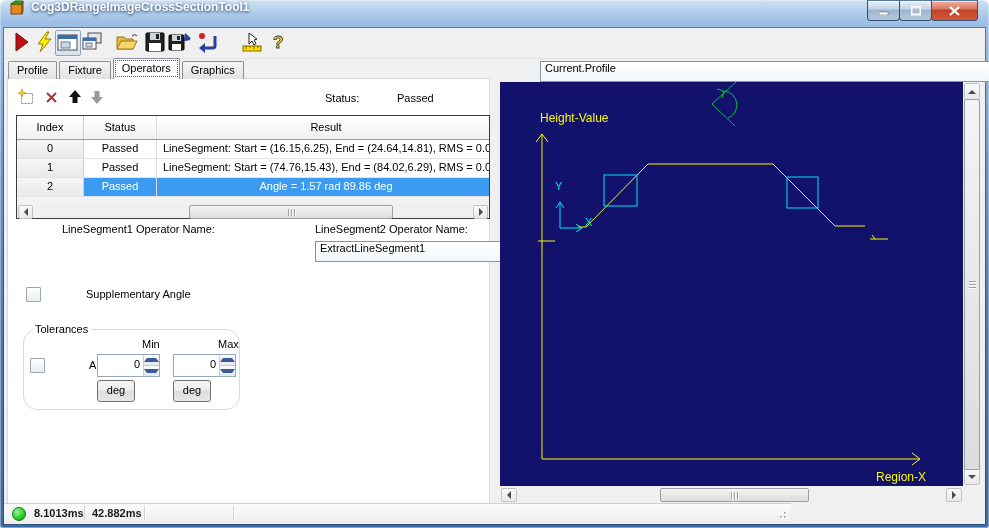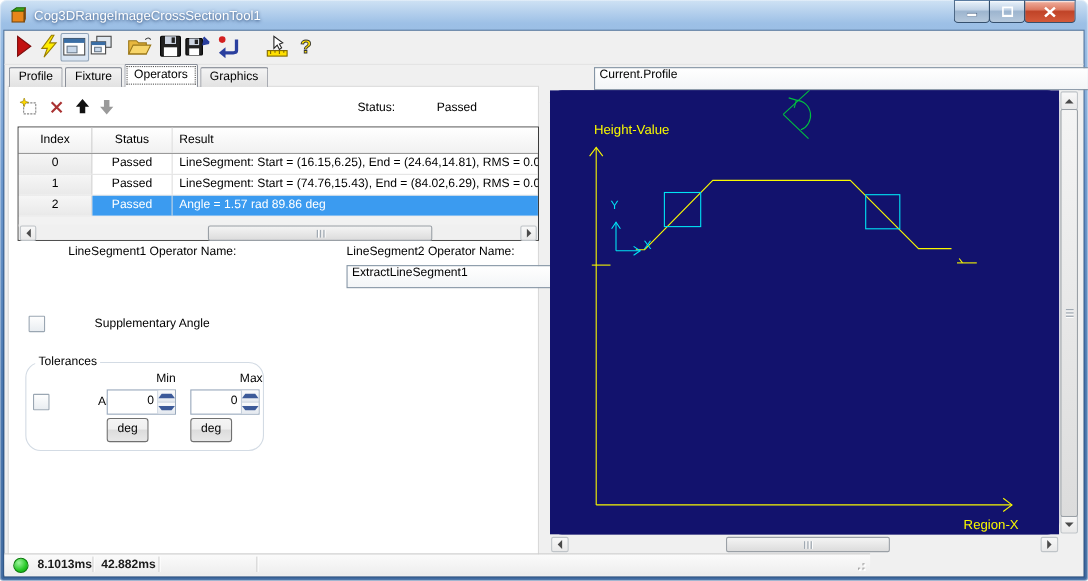--- a/index.html
+++ b/index.html
@@ -2,21 +2,21 @@
 <html><head>
 <meta charset="utf-8">
 <style>
   html,body{margin:0;padding:0;}
   body{width:989px;height:528px;position:relative;overflow:hidden;background:#fff;
        font-family:"Liberation Sans",sans-serif;font-size:11px;color:#000;}
   
   #win{position:absolute;inset:0;border-radius:6px 6px 3px 3px;
        background:linear-gradient(180deg,#cfe2f4 0,#9dc0e6 4%,#6b97cd 30%,#4a78b0 65%,#3f6aa0 100%);
        box-shadow:inset 0 0 0 1px rgba(255,255,255,.35);}
-  #titlebar{position:absolute;left:0;top:0;right:0;height:28px;display:flex;align-items:center;padding-left:9px;}
+  #titlebar{position:absolute;left:0;top:0;right:0;height:28px;display:flex;align-items:flex-start;padding-left:9px;font-weight:bold;}
   #title-text{color:#fff;font-size:12px;margin-left:6px;text-shadow:0 1px 3px rgba(10,40,90,.9);}
   #winbtns{position:absolute;top:0;right:11px;display:flex;}
   .winbtn{height:19px;border:1px solid #35506e;border-top:1px solid #5a7ba0;border-radius:0 0 4px 4px;
           margin-left:-1px;display:flex;align-items:center;justify-content:center;box-shadow:inset 0 1px 0 rgba(255,255,255,.6);}
   .winbtn.min,.winbtn.max{width:31px;background:linear-gradient(#e8f1fa,#c3d4e7 40%,#9db5cf 50%,#b5c8dc);}
   .winbtn.close{width:45px;background:linear-gradient(#f0b0a0,#dd7a62 40%,#c04428 50%,#d4593a);}
   
   #client{position:absolute;left:4px;top:28px;width:981px;height:496px;background:#f0f0f0;
           box-shadow:0 0 0 1px rgba(30,60,100,.55);}
   
@@ -34,21 +34,21 @@
   .mtbicon{position:absolute;top:9px;width:16px;height:16px;}
   #op-status-label{position:absolute;left:317px;top:12px;}
   #op-status-value{position:absolute;left:389px;top:12px;}
   
   #optable{position:absolute;left:8px;top:35px;width:472px;height:102px;border:1px solid #3c3c3c;background:#fff;}
   .trow{display:flex;width:100%;}
   .hd{height:23px;background:linear-gradient(#ffffff,#f1f1f1);border-bottom:1px solid #9a9a9a;}
   .drow{height:18px;border-bottom:1px solid #e4e4e4;}
   .c-idx{width:66px;text-align:center;border-right:1px solid #cfcfcf;line-height:17px;flex:none;}
   .c-st {width:72px;text-align:center;border-right:1px solid #dedede;line-height:17px;flex:none;}
-  .c-rs {flex:1;padding-left:6px;line-height:17px;white-space:nowrap;overflow:hidden;}
+  .c-rs {flex:1;padding-left:6px;line-height:17px;white-space:nowrap;overflow:hidden;text-align:center;}
   .hd .c-idx,.hd .c-st{line-height:22px;}
   .hd .c-rs{line-height:22px;}
   .drow .c-idx{background:linear-gradient(#f6f6f6,#e9e9e9);}
   .drow.sel .c-st,.drow.sel .c-rs{background:#3b9bf0;color:#fff;}
   #optable .filler{height:9px;background:#f2f2f2;}
   
   .hscroll{position:absolute;background:#f0f0f0;}
   .sbtn{position:absolute;background:linear-gradient(#f8f8f8,#e9e9e9);border:1px solid #bfc4c8;border-radius:2px;
         display:flex;align-items:center;justify-content:center;}
   .sthumb{position:absolute;background:linear-gradient(#f4f4f4,#dcdcdc);border:1px solid #9aa0a6;border-radius:2px;

